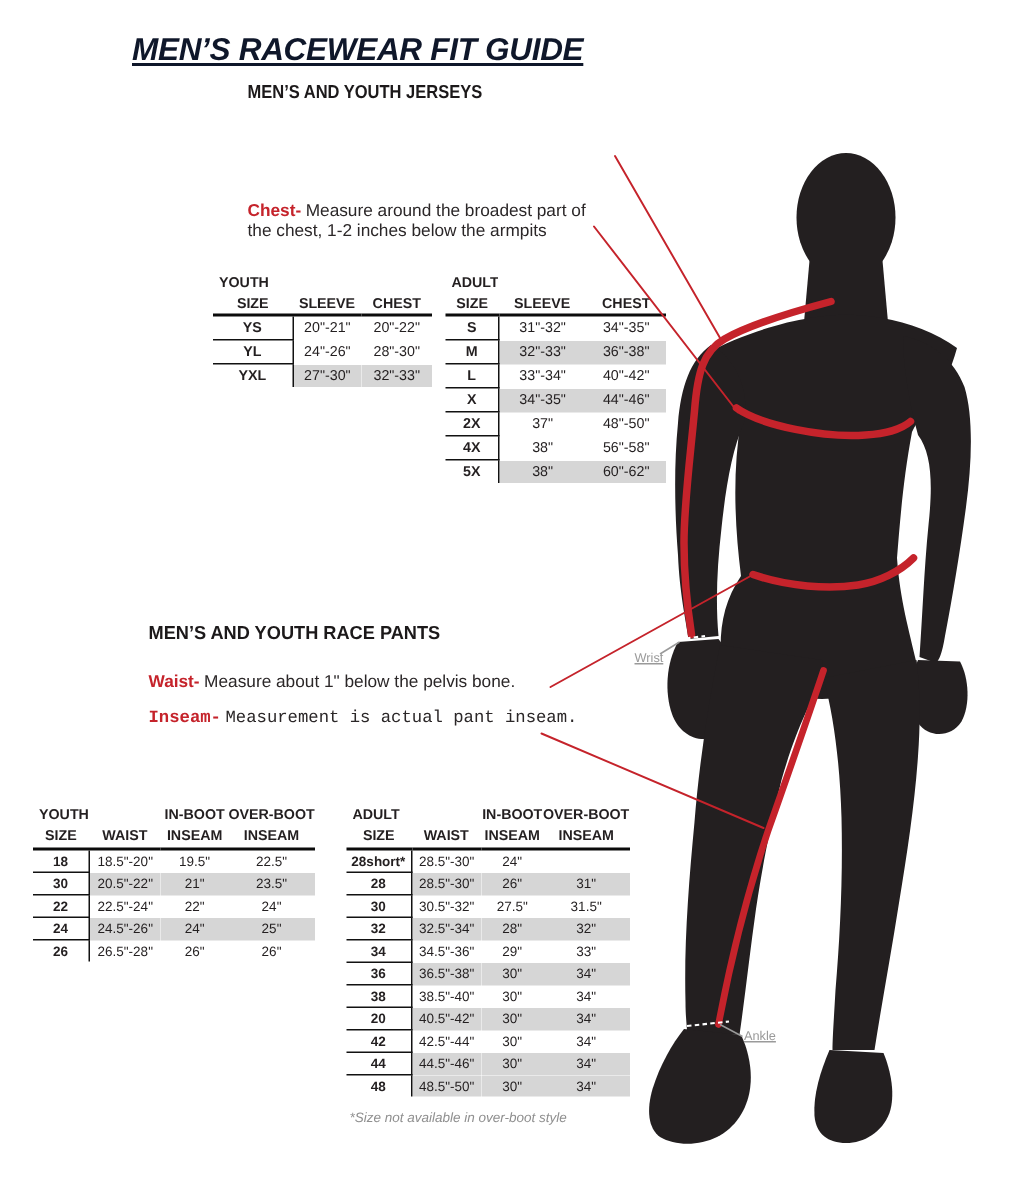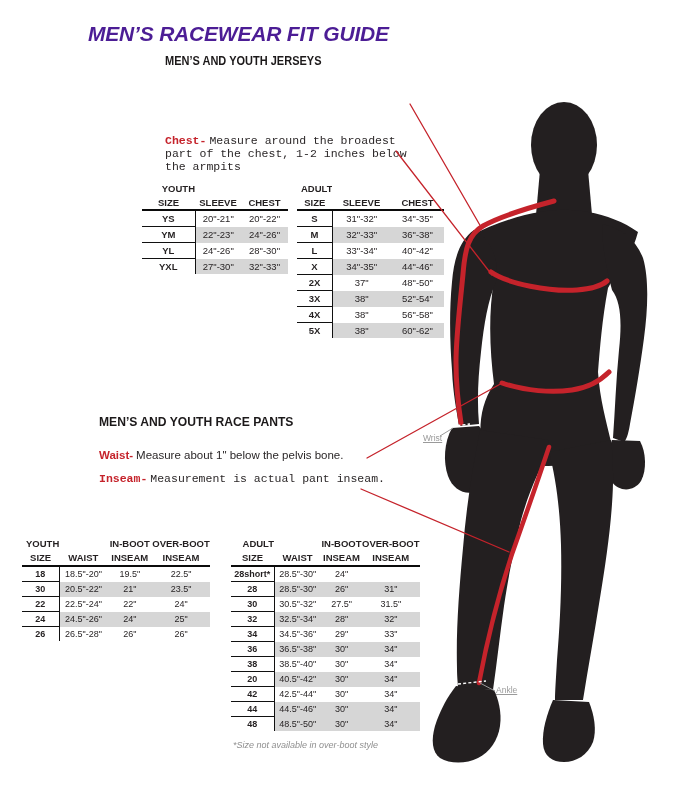--- a/index.html
+++ b/index.html
@@ -2,39 +2,39 @@
 <html style="--red: #c5232b; --black: #231f20; --shade: #d6d6d6; --gray: #9a9a9a;"><head>
 <meta charset="utf-8">
 <style>
   html,body{margin:0;padding:0;background:#fff;}
   body{font-family:"Liberation Sans", sans-serif;color:#231f20;}
   #canvas{position:relative;width:686px;height:800px;background:#fff;overflow:hidden;}
 
   .abs{position:absolute;}
 
   .page-title{left:88px;top:22px;font-size:21px;font-weight:bold;font-style:italic;
-    letter-spacing:-0.2px;color:#4c1d95;white-space:nowrap;}
+    letter-spacing:-0.2px;color:#0f172a;white-space:nowrap;text-decoration:underline;}
 
   .section-heading{font-size:12.5px;font-weight:bold;white-space:nowrap;
     transform-origin:left top;color:#1c191a;}
   #jersey-heading{left:165px;top:54px;transform:scaleX(0.88);}
   #pants-heading{left:99px;top:415px;transform:scaleX(0.97);}
 
   .note{font-size:11.5px;line-height:1.12;color:#2b2728;}
   .note .term{color:var(--red);font-weight:bold;margin-right:3px;}
   #sleeve-note{left:165px;top:82px;width:268px;}
-  #chest-note{left:165px;top:135px;width:242px;font-family:Liberation Mono, monospace;}
+  #chest-note{left:165px;top:135px;width:242px;}
   #waist-note{left:99px;top:449px;width:320px;white-space:nowrap;}
   #inseam-note{left:99px;top:473px;width:320px;white-space:nowrap;font-family:Liberation Mono, monospace;}
 
   table{position:absolute;border-collapse:collapse;table-layout:fixed;}
   th,td{padding:0;text-align:center;vertical-align:middle;overflow:hidden;white-space:nowrap;}
   thead th{font-weight:bold;font-size:9.5px;}
   thead tr.top th{height:13px;}
-  thead tr.top th:first-child{text-align:right;padding-left:4px;margin-top:48px;}
+  thead tr.top th:first-child{text-align:left;padding-left:4px;margin-top:48px;}
   thead tr.bottom th{height:14px;border-bottom:2px solid #0b0b0b;}
   tbody td{font-size:9.5px;}
   .jersey tbody td{height:15px;}
   .pants thead tr.top th{height:14px;}
   .pants thead tr.bottom th{height:15px;}
   .pants tbody td{height:14px;font-size:9px;}
   tbody td.size-cell{font-weight:bold;border-right:1.5px solid #111;border-bottom:1.4px solid #111;}
   tbody tr:last-child td.size-cell{border-bottom:none;}
   tbody tr.shaded td:not(.size-cell){background:var(--shade);}
 
@@ -79,25 +79,20 @@
           <th>SLEEVE</th>
           <th>CHEST</th>
         </tr>
       </thead>
       <tbody>
         <tr>
           <td class="size-cell">YS</td>
           <td>20"-21"</td>
           <td>20"-22"</td>
         </tr>
-        <tr class="shaded">
-          <td class="size-cell">YM</td>
-          <td>22"-23"</td>
-          <td>24"-26"</td>
-        </tr>
         <tr>
           <td class="size-cell">YL</td>
           <td>24"-26"</td>
           <td>28"-30"</td>
         </tr>
         <tr class="shaded">
           <td class="size-cell">YXL</td>
           <td>27"-30"</td>
           <td>32"-33"</td>
         </tr>
@@ -140,25 +135,20 @@
         </tr>
         <tr class="shaded">
           <td class="size-cell">X</td>
           <td>34"-35"</td>
           <td>44"-46"</td>
         </tr>
         <tr>
           <td class="size-cell">2X</td>
           <td>37"</td>
           <td>48"-50"</td>
-        </tr>
-        <tr class="shaded">
-          <td class="size-cell">3X</td>
-          <td>38"</td>
-          <td>52"-54"</td>
         </tr>
         <tr>
           <td class="size-cell">4X</td>
           <td>38"</td>
           <td>56"-58"</td>
         </tr>
         <tr class="shaded">
           <td class="size-cell">5X</td>
           <td>38"</td>
           <td>60"-62"</td>

